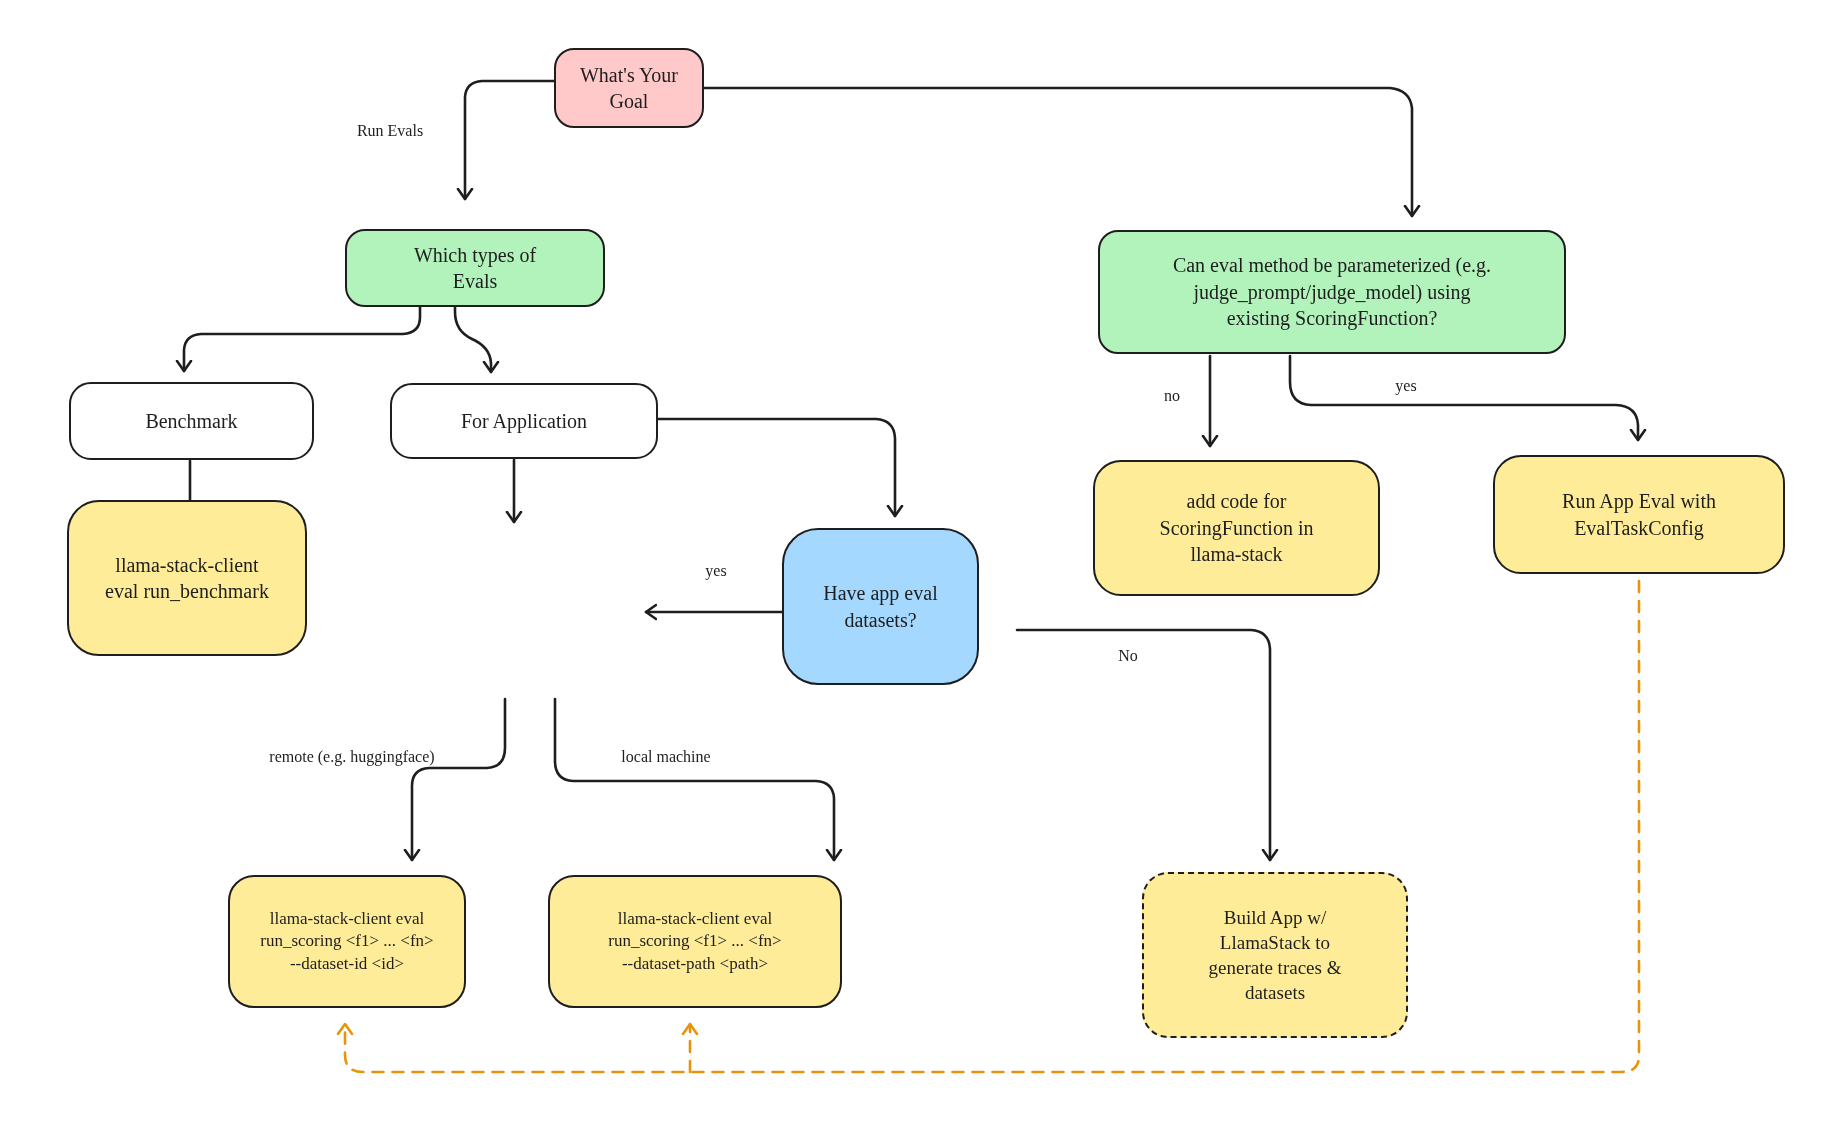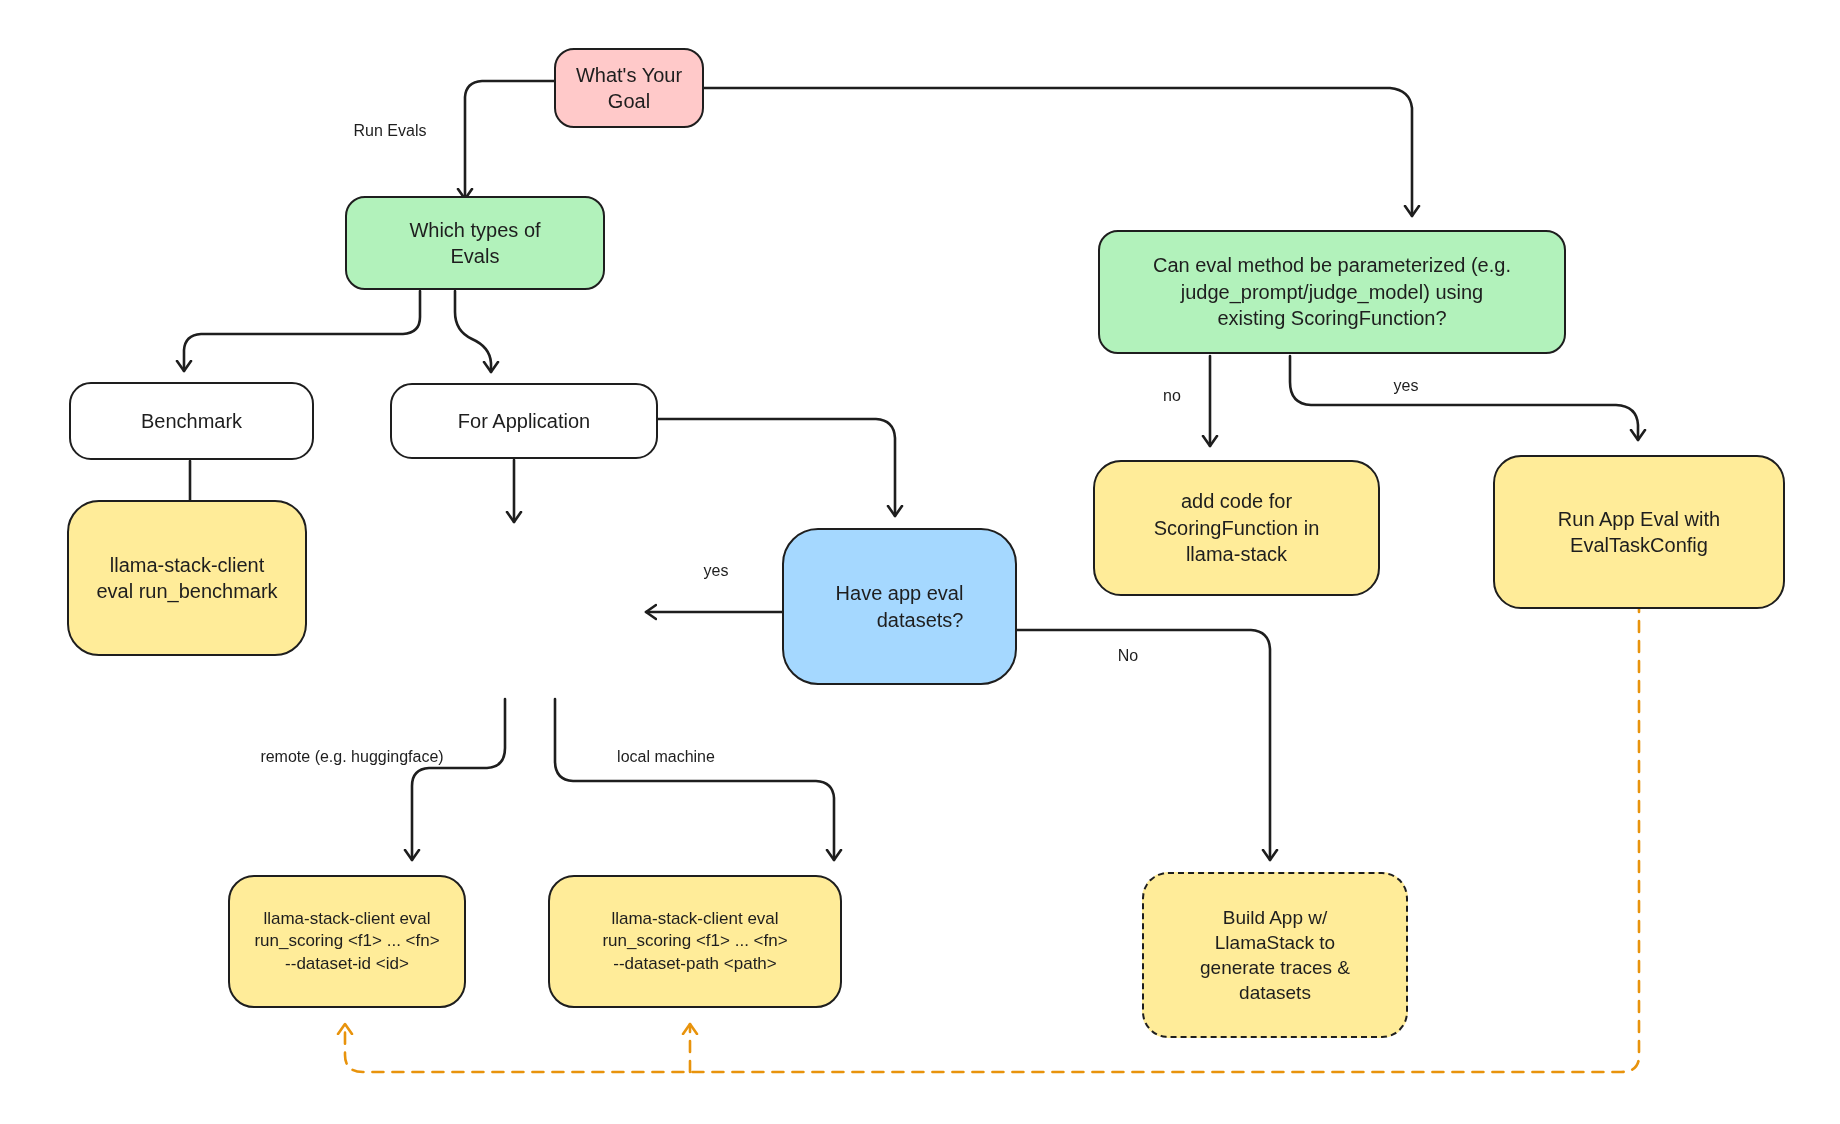--- a/index.html
+++ b/index.html
@@ -1,20 +1,20 @@
 <!DOCTYPE html>
 <html style="--stroke: #1e1e1e; --pink: #ffc9c9; --green: #b2f2bb; --blue: #a5d8ff; --yellow: #ffec99; --white: #ffffff; --orange: #e8930c; --background: #ffffff;"><head>
 <meta charset="utf-8">
 <style>
   html,body{margin:0;padding:0;background:#fff;}
   #canvas{
     position:relative;
     width:1840px;height:1124px;
     background:var(--background,#fff);
-    font-family:Liberation Sans, sans-serif;
+    font-family:Liberation Serif, serif;
     color:var(--stroke,#1e1e1e);
     overflow:hidden;
   }
   #edges{position:absolute;left:0;top:0;width:1840px;height:1124px;}
   .node{
     position:absolute;
     box-sizing:border-box;
     border:2.6px solid var(--stroke,#1e1e1e);
     border-radius:20px;
     display:flex;align-items:center;justify-content:center;
@@ -67,35 +67,35 @@
       <path d="M 1290 356 V 382 Q 1290 404 1311 405 H 1616 Q 1637 406 1638 425 V 440" marker-end="url(#ah)"></path>
     </g>
     <g fill="none" stroke="#e8930c" stroke-width="2.6" stroke-linecap="round" stroke-dasharray="11 9">
       <path d="M 1639 581 V 1056 Q 1639 1072 1621 1072 H 363 Q 345 1072 345 1055 V 1024" marker-end="url(#ah-o)"></path>
       <path d="M 690 1072 V 1024" marker-end="url(#ah-o)"></path>
     </g>
   </svg>
 
   <div class="node pink" style="left:554px;top:48px;width:150px;height:80px;">What's Your
 Goal</div>
-  <div class="node green" style="left:345px;top:196px;width:260px;height:94px;">Which types of
+  <div class="node green" style="left:345px;top:229px;width:260px;height:78px;">Which types of
 Evals</div>
   <div class="node green" style="left:1098px;top:230px;width:468px;height:124px;">Can eval method be parameterized (e.g.
 judge_prompt/judge_model) using
 existing ScoringFunction?</div>
   <div class="node" style="left:63px;top:382px;width:245px;height:78px;border-radius:22px;margin-left:6px;">Benchmark</div>
   <div class="node" style="left:390px;top:383px;width:268px;height:76px;border-radius:22px;">For Application</div>
   <div class="node yellow" style="left:67px;top:500px;width:240px;height:156px;border-radius:32px;">llama-stack-client
 eval run_benchmark</div>
-  <div class="node blue" style="left:782px;top:528px;width:235px;height:157px;text-align:right;">Have app eval
+  <div class="node blue" style="left:782px;top:528px;width:197px;height:157px;">Have app eval
 datasets?</div>
   <div class="node yellow" style="left:1093px;top:460px;width:287px;height:136px;">add code for
 ScoringFunction in
 llama-stack</div>
-  <div class="node yellow" style="left:1493px;top:455px;width:292px;height:154px;">Run App Eval with
+  <div class="node yellow" style="left:1493px;top:455px;width:292px;height:119px;">Run App Eval with
 EvalTaskConfig</div>
   <div class="node yellow cmd" style="left:228px;top:875px;width:238px;height:133px;">llama-stack-client eval
 run_scoring &lt;f1&gt; ... &lt;fn&gt;
 --dataset-id &lt;id&gt;</div>
   <div class="node yellow cmd" style="left:548px;top:875px;width:294px;height:133px;">llama-stack-client eval
 run_scoring &lt;f1&gt; ... &lt;fn&gt;
 --dataset-path &lt;path&gt;</div>
   <div class="node yellow dashed" style="left:1142px;top:872px;width:266px;height:166px;">Build App w/
 LlamaStack to
 generate traces &amp;

